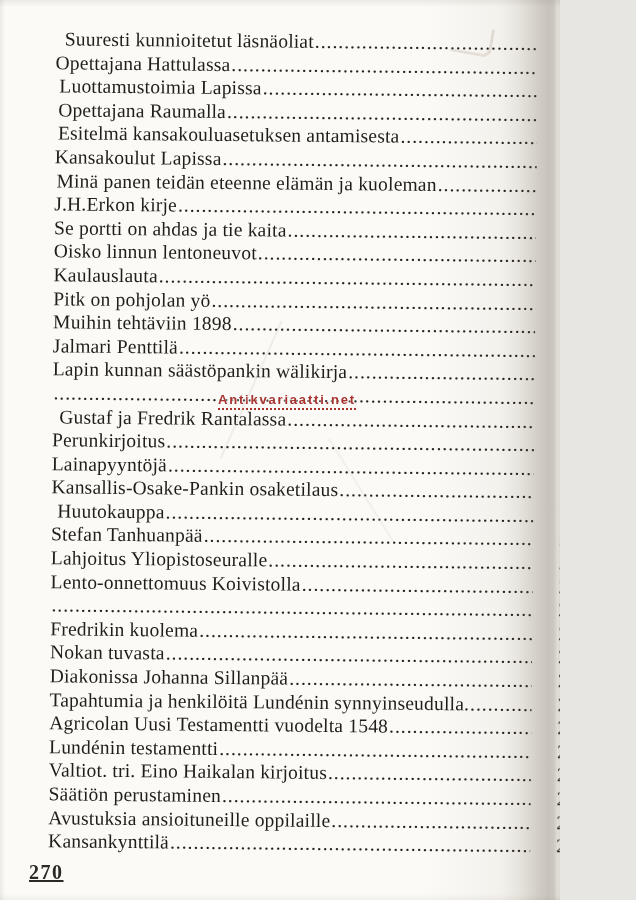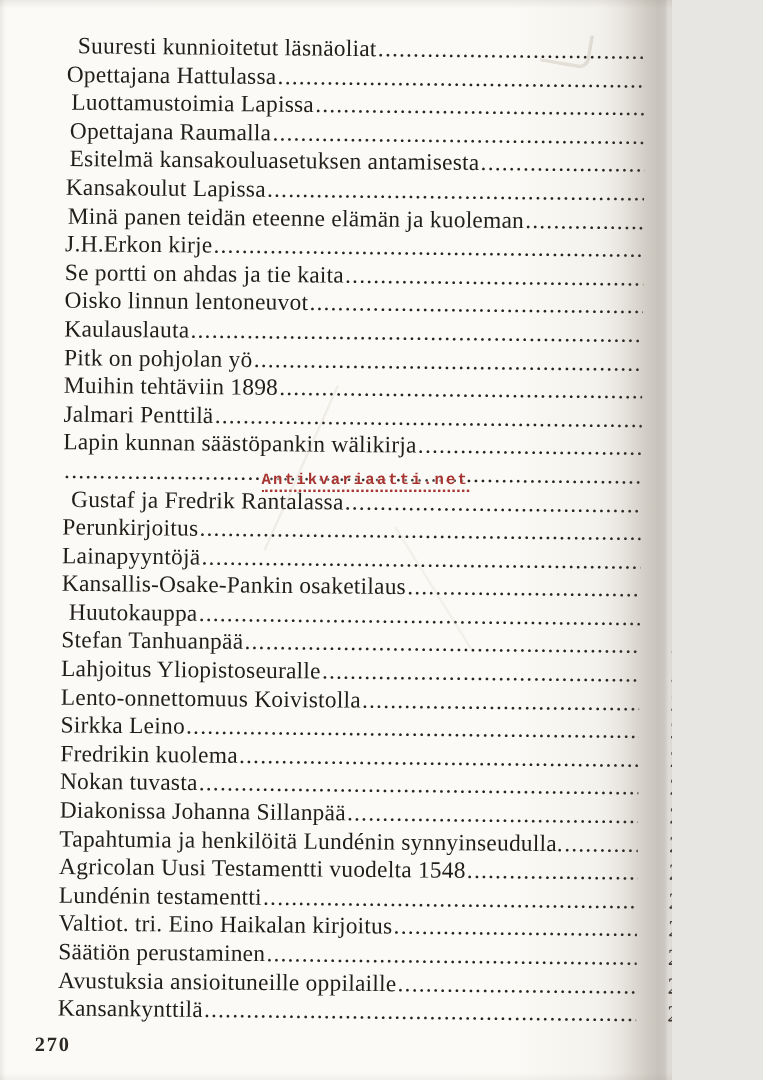--- a/index.html
+++ b/index.html
@@ -91,33 +91,34 @@
   .row:nth-child(3){padding-left:4px;}
   .row:nth-child(4){padding-left:3px;}
   .row:nth-child(5){padding-left:3px;}
   .row:nth-child(7){padding-left:2px;}
   .row:nth-child(17){padding-left:7px;}
   .row:nth-child(21){padding-left:6px;}
 
   
   .watermark{
     position:absolute;left:218px;top:392px;
-    font-family:Liberation Mono, monospace;
+    font-family:Liberation Sans, sans-serif;
     font-weight:bold;font-size:13px;letter-spacing:1.8px;
     color:var(--wm);
     border-bottom:2px dotted var(--wm);
     padding-bottom:1px;
     text-shadow:0 0 2px rgba(255,255,255,0.9),0 0 3px rgba(255,255,255,0.7);
   }
 
   
   .footer-num{
     position:absolute;left:29px;top:861px;
-    font-weight:bold;font-size:17px;letter-spacing:1.5px;
+    font-weight:bold;font-size:20px;letter-spacing:1.5px;
     color:#2c2823;
+    text-decoration:underline;
   }
 </style>
 </head>
 <body>
 
 <div class="page">
 
   <div class="content">
   <div class="row">
     <span class="label">Suuresti kunnioitetut läsnäoliat</span>
@@ -256,21 +257,20 @@
     <span class="num">229</span>
   </div>
 
   <div class="row">
     <span class="label">Lento-onnettomuus Koivistolla</span>
     <span class="dots"></span>
     <span class="num">230</span>
   </div>
 
   <div class="row">
-    <span class="label">Sirkka Leino</span>
     <span class="dots"></span>
     <span class="num">232</span>
   </div>
 
   <div class="row">
     <span class="label">Fredrikin kuolema</span>
     <span class="dots"></span>
     <span class="num">233</span>
   </div>
 

